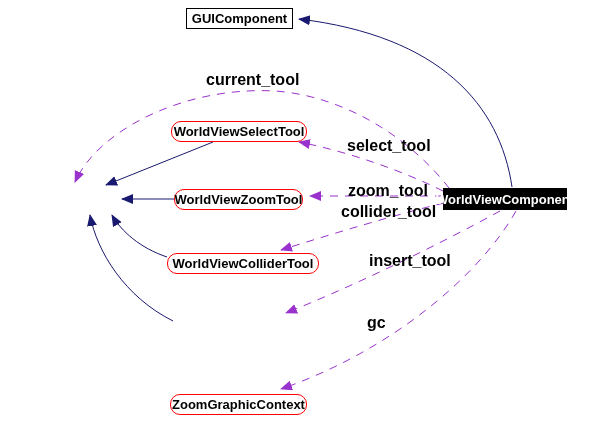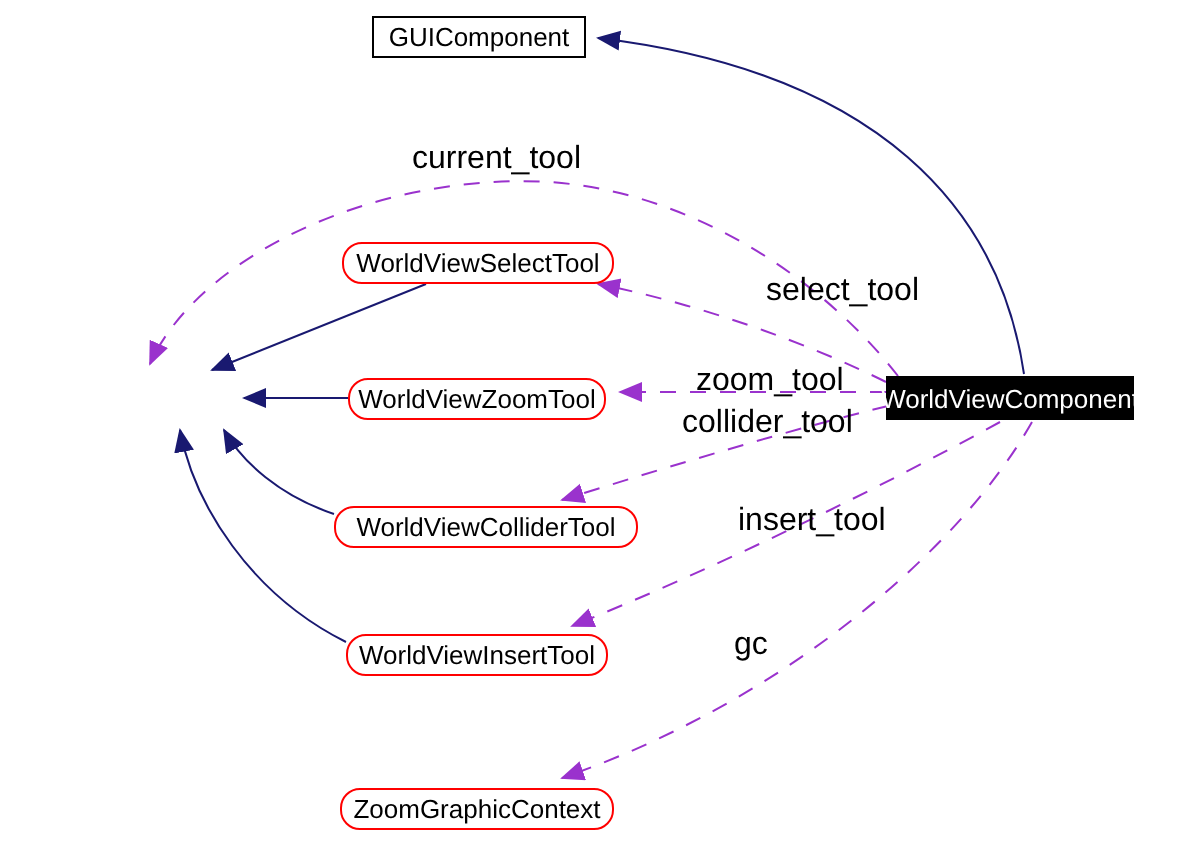--- a/index.html
+++ b/index.html
@@ -7,20 +7,21 @@
     padding: 0;
     background: #ffffff;
     font-family: "Liberation Sans", sans-serif;
   }
   #canvas {
     position: relative;
     width: 601px;
     height: 432px;
     background: #ffffff;
     overflow: hidden;
+    font-weight: bold;
   }
   #edges {
     position: absolute;
     left: 0; top: 0;
     width: 601px; height: 432px;
   }
   .node {
     position: absolute;
     box-sizing: border-box;
     display: flex;
@@ -78,29 +79,28 @@
 
   <div class="node" style="left:186px; top:8px; width:107px; height:21px;">GUIComponent</div>
 
 
   <div class="node truncated" style="left:171px; top:121px; width:136px; height:21px;">WorldViewSelectTool</div>
 
   <div class="node truncated" style="left:174px; top:189px; width:129px; height:21px;">WorldViewZoomTool</div>
 
   <div class="node truncated" style="left:167px; top:253px; width:152px; height:21px;">WorldViewColliderTool</div>
 
-  <div class="node truncated" style="left:173px; top:317px; width:131px; height:21px;">WorldViewInsertTool</div>
 
   <div class="node truncated" style="left:170px; top:394px; width:137px; height:21px;">ZoomGraphicContext</div>
 
   <div class="node current" style="left:443px; top:188px; width:124px; height:22px;">WorldViewComponent</div>
 
   <div class="edge-label" style="left:206px; top:71px;">current_tool</div>
 
-  <div class="edge-label" style="left:347px; top:137px;margin-left:36px;">select_tool</div>
+  <div class="edge-label" style="left:347px; top:137px;">select_tool</div>
 
   <div class="edge-label" style="left:348px; top:182px;">zoom_tool</div>
 
   <div class="edge-label" style="left:341px; top:203px;">collider_tool</div>
 
   <div class="edge-label" style="left:347px; top:252px;padding-left:22px;">insert_tool</div>
 
   <div class="edge-label" style="left:367px; top:314px;">gc</div>
 
 </div>

